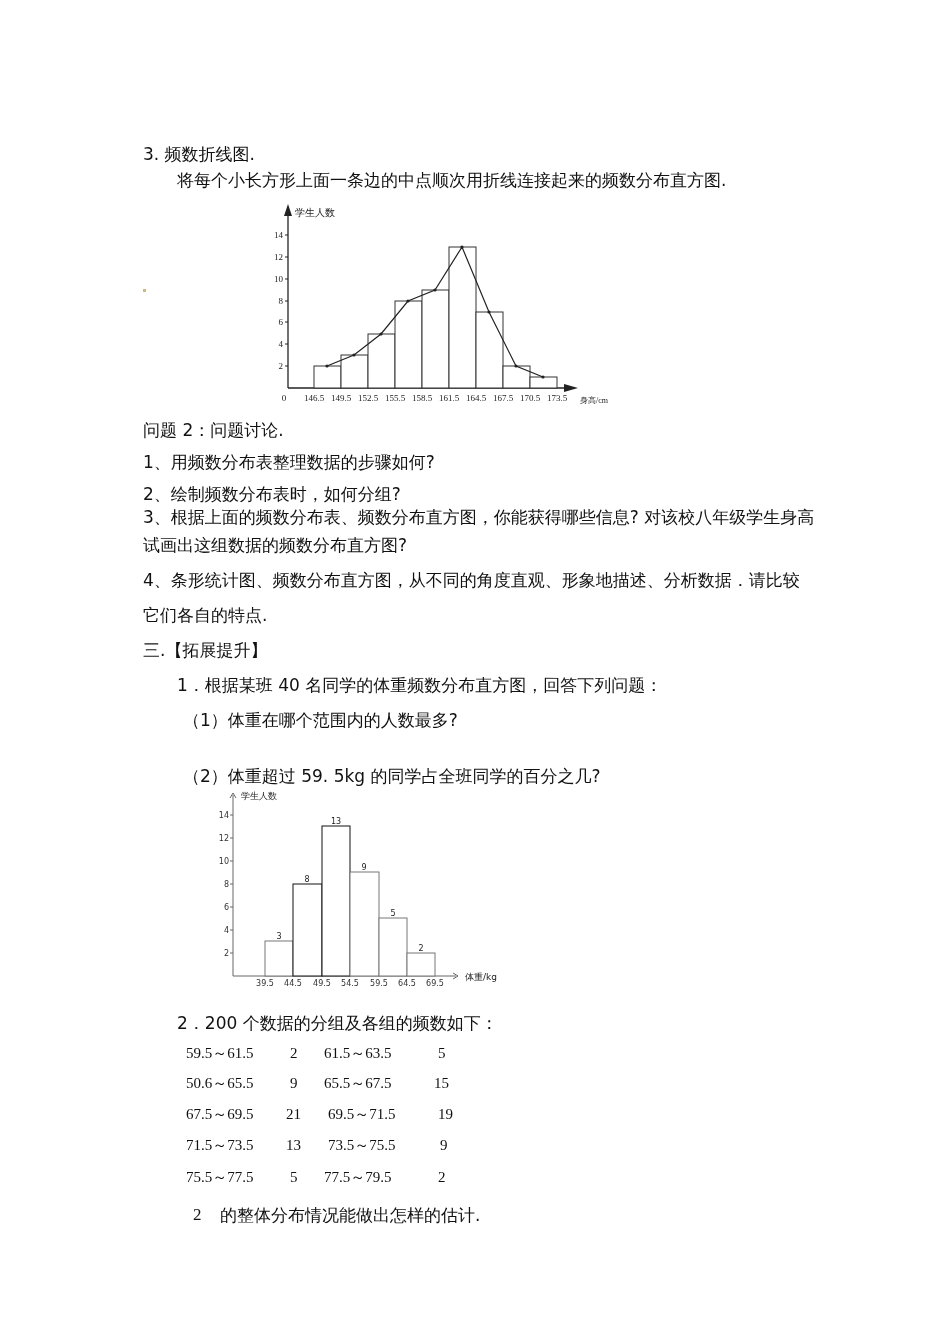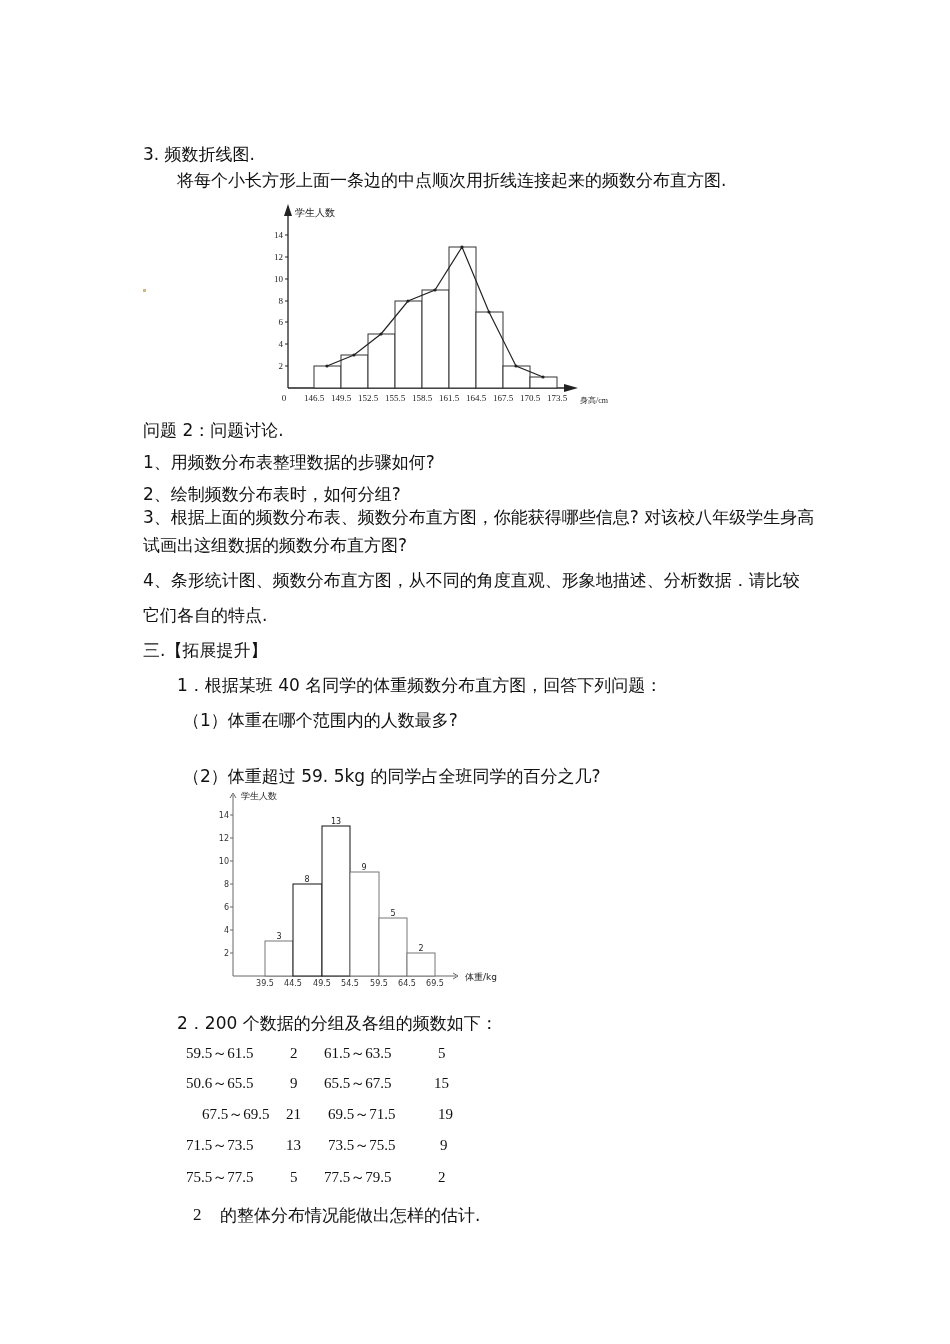--- a/index.html
+++ b/index.html
@@ -159,21 +159,21 @@
     <span style="left:138px">61.5～63.5</span>
       <span style="left:252px">5</span>
   </div>
   <div class="row" style="top:1073px;">
     <span style="left:0">50.6～65.5</span>
       <span style="left:104px">9</span>
     <span style="left:138px">65.5～67.5</span>
       <span style="left:248px">15</span>
   </div>
   <div class="row" style="top:1104px;">
-    <span style="left:16px">67.5～69.5</span>
+    <span style="left:0">67.5～69.5</span>
       <span style="left:100px">21</span>
     <span style="left:142px">69.5～71.5</span>
       <span style="left:252px">19</span>
   </div>
   <div class="row" style="top:1135px;">
     <span style="left:0">71.5～73.5</span>
       <span style="left:100px">13</span>
     <span style="left:142px">73.5～75.5</span>
       <span style="left:254px">9</span>
   </div>

